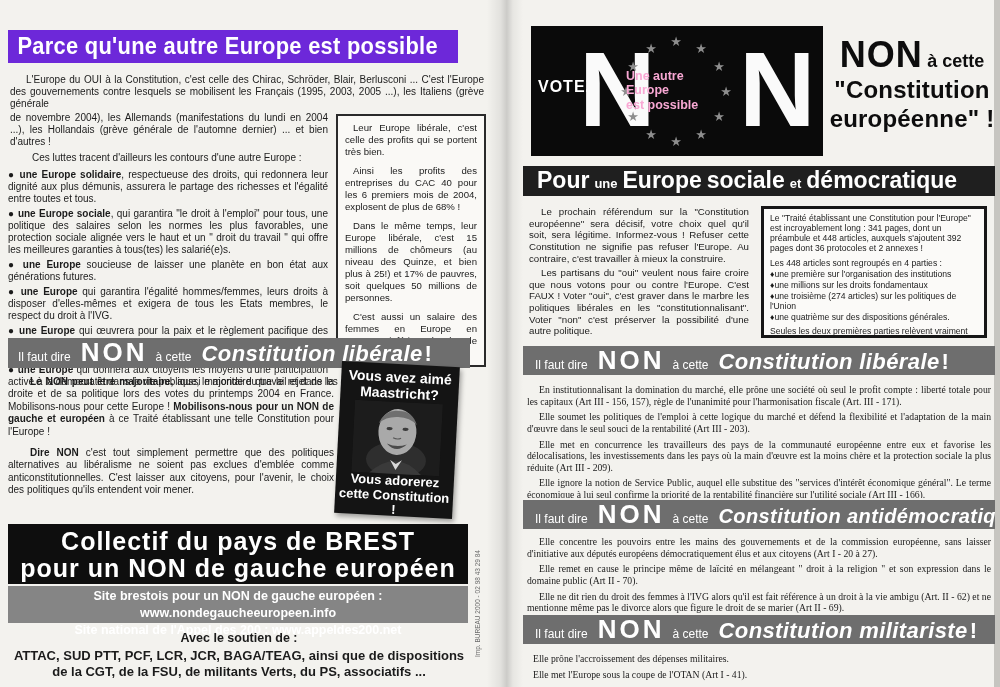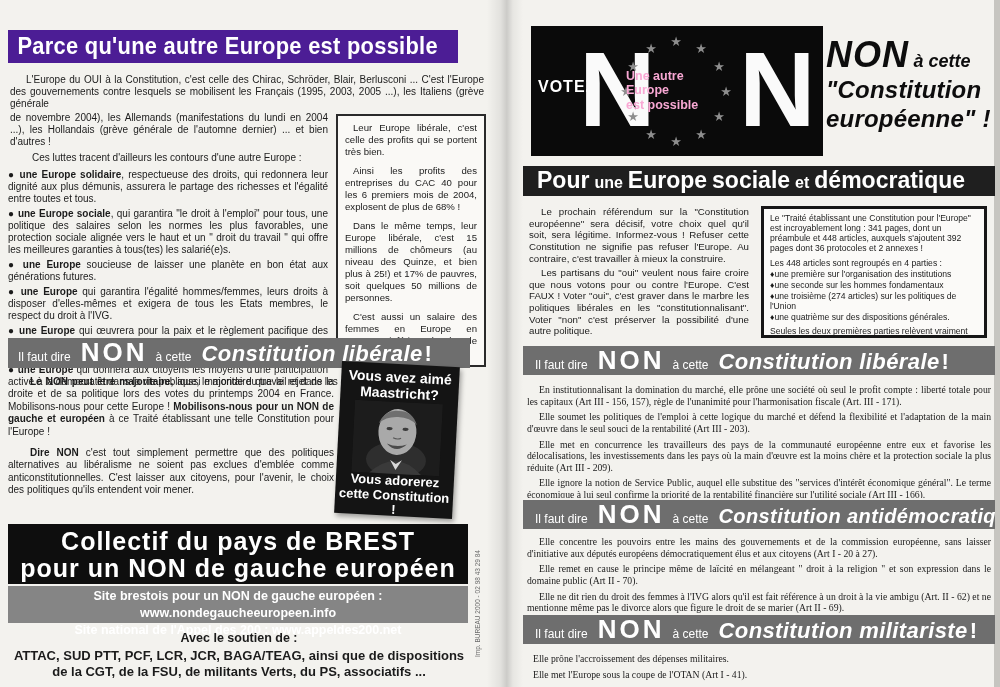--- a/index.html
+++ b/index.html
@@ -8,21 +8,21 @@
     background:#f3f2ee;
     font-family:"Liberation Sans", sans-serif;color:#1b1b1b;
   }
   .edge-right{position:absolute;right:0;top:0;width:6px;height:687px;background:#c6c5c0;}
   .fold{position:absolute;left:487px;top:0;width:36px;height:687px;
     background:linear-gradient(90deg,rgba(0,0,0,0) 0%,rgba(0,0,0,.07) 38%,rgba(0,0,0,.16) 55%,rgba(0,0,0,.05) 72%,rgba(0,0,0,0) 100%);}
   .page{position:absolute;}
 
   
   .left-page{left:8px;top:30px;width:478px;height:652px;}
-  .lp-title{height:33px;width:450px;background:#4c1d95;color:#fff;overflow:hidden;}
+  .lp-title{height:33px;width:450px;background:#6d28d9;color:#fff;overflow:hidden;}
   .lp-title span{display:inline-block;font-size:23px;font-weight:bold;line-height:33px;
     padding-left:10px;letter-spacing:.3px;transform:scaleX(.95);transform-origin:left center;white-space:nowrap;}
   .lp-flow{position:absolute;top:42px;left:0;width:478px;font-size:10px;line-height:1.2;text-align:justify;}
   .lp-flow p{margin:2px;}
   .lp-intro1{text-indent:16px;}
   .side-box{float:right;width:132px;border:2px solid #2a2a2a;padding:6px 7px;margin:2px 0 4px 8px;
     font-size:9.6px;line-height:1.25;text-align:justify;background:#faf9f6;}
   .side-box p{margin:0 0 7px;text-indent:8px;}
   .side-box p:last-child{margin-bottom:0;}
   .lp-luttes{text-indent:24px;margin:4px 0 5px !important;}
@@ -66,29 +66,29 @@
   .star-circle{position:absolute;left:90px;top:0;width:110px;height:130px;}
   .star{position:absolute;color:#8e8e8e;font-size:13px;transform:translate(-50%,-50%);}
   .star:nth-of-type(1){left:55px;top:15px;}  .star:nth-of-type(2){left:80px;top:22px;}
   .star:nth-of-type(3){left:98px;top:40px;}  .star:nth-of-type(4){left:105px;top:65px;}
   .star:nth-of-type(5){left:98px;top:90px;}  .star:nth-of-type(6){left:80px;top:108px;}
   .star:nth-of-type(7){left:55px;top:115px;} .star:nth-of-type(8){left:30px;top:108px;}
   .star:nth-of-type(9){left:12px;top:90px;}  .star:nth-of-type(10){left:5px;top:65px;}
   .star:nth-of-type(11){left:12px;top:40px;} .star:nth-of-type(12){left:30px;top:22px;}
   .circle-text{position:absolute;left:55px;top:65px;transform:translate(-50%,-50%);width:100px;
     color:#f9a8d4;font-weight:bold;font-size:12.5px;line-height:1.15;text-align:left;}
-  .headline{position:absolute;left:303px;top:16px;width:172px;color:#0d0d0d;font-style:italic;}
+  .headline{position:absolute;left:303px;top:16px;width:172px;text-align:center;color:#0d0d0d;}
   .h-non{font-size:36px;font-weight:900;letter-spacing:1px;}
   .h-acette{font-size:18px;font-weight:bold;}
   .h-line2,.h-line3{font-size:24px;font-weight:900;line-height:1.2;letter-spacing:.2px;}
 
   .sociale-banner{position:absolute;left:0;top:148px;width:472px;height:30px;background:#1f1f1f;color:#fff;
     line-height:29px;padding-left:14px;box-sizing:border-box;white-space:nowrap;overflow:hidden;}
   .s-big{font-size:23px;font-weight:900;margin-right:5px;}
-  .s-small{font-size:16px;font-weight:bold;margin-right:5px;}
+  .s-small{font-size:13px;font-weight:bold;margin-right:5px;}
 
   .two-col{position:absolute;top:186px;left:0;width:472px;height:138px;overflow:hidden;}
   .col-text{position:absolute;left:6px;top:2px;width:220px;font-size:9.7px;line-height:1.2;text-align:justify;}
   .col-text p{margin:0 0 3px;text-indent:12px;}
   .traite-box{position:absolute;left:238px;top:2px;width:226px;height:132px;border:3px solid #161616;
     background:#fbfaf8;padding:4px 6px;font-size:8.6px;line-height:1.18;box-sizing:border-box;overflow:hidden;text-align:left;}
   .traite-box p{margin:0 0 4px;}
   .traite-box .tight{margin:0 0 1px;}
   .diamond::before{content:"\2666 ";}
 
@@ -220,21 +220,21 @@
 
   <div class="two-col">
     <div class="col-text">
       <p>Le prochain référendum sur la "Constitution européenne" sera décisif, votre choix quel qu'il soit, sera légitime. Informez-vous ! Refuser cette Constitution ne signifie pas refuser l'Europe. Au contraire, c'est travailler à mieux la construire.</p>
       <p>Les partisans du "oui" veulent nous faire croire que nous votons pour ou contre l'Europe. C'est FAUX ! Voter "oui", c'est graver dans le marbre les politiques libérales en les "constitutionnalisant". Voter "non" c'est préserver la possibilité d'une autre politique.</p>
     </div>
     <div class="traite-box">
       <p>Le "Traité établissant une Constitution pour l'Europe" est incroyablement long : 341 pages, dont un préambule et 448 articles, auxquels s'ajoutent 392 pages dont 36 protocoles et 2 annexes !</p>
       <p class="tight">Les 448 articles sont regroupés en 4 parties :</p>
       <p class="tight diamond">une première sur l'organisation des institutions</p>
-      <p class="tight diamond">une seconde sur les hommes fondamentaux</p>
+      <p class="tight diamond">une millions sur les droits fondamentaux</p>
       <p class="tight diamond">une troisième (274 articles) sur les politiques de l'Union</p>
       <p class="diamond">une quatrième sur des dispositions générales.</p>
       <p class="tight">Seules les deux premières parties relèvent vraiment d'une Constitution !</p>
 
     </div>
   </div>
 
   <div class="gray-banner rp-banner banner-liberale-r">
     <span class="b-small">Il faut dire</span><span class="b-non">NON</span><span class="b-small">à cette</span><span class="b-title">Constitution libérale</span><span class="b-bang">!</span>
   </div>

